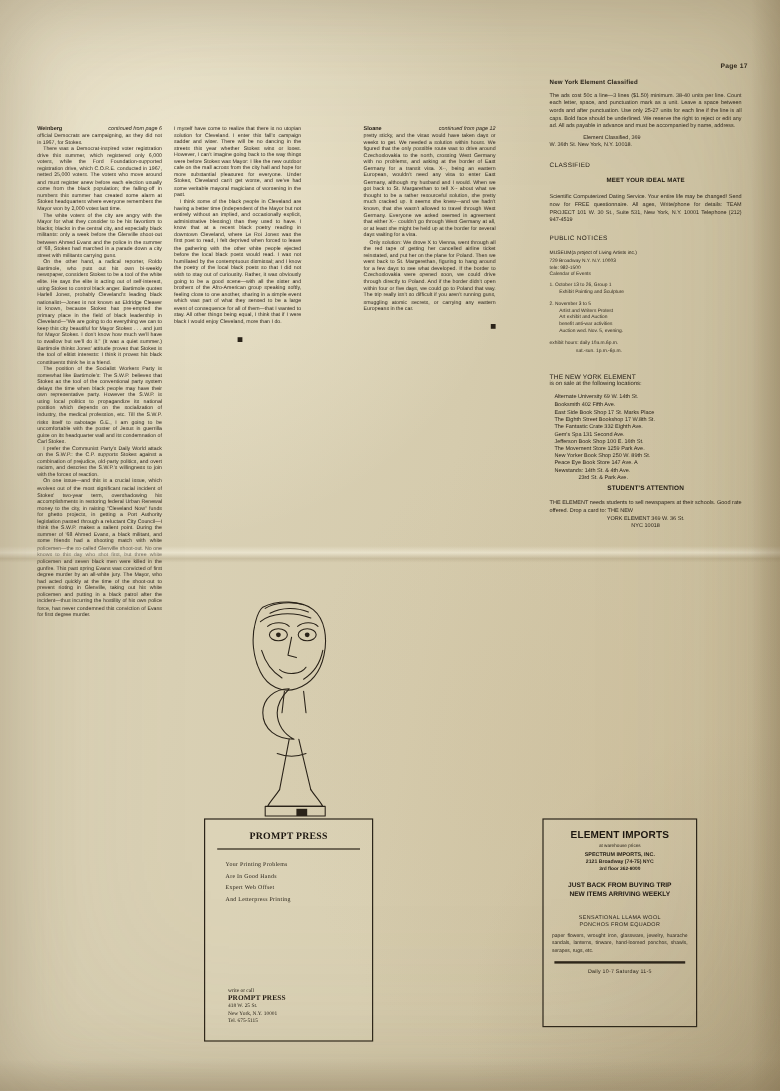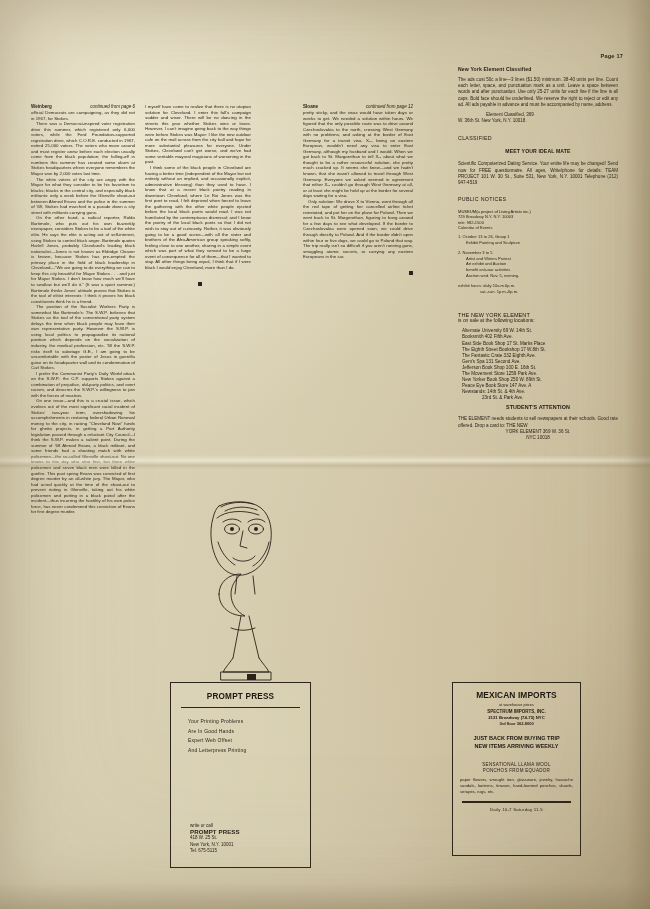--- a/index.html
+++ b/index.html
@@ -98,20 +98,21 @@
   .loc-ind{padding-left:20px;}
   .stud-head{font-size:5.4px;font-weight:bold;color:#1f1911;text-align:center;margin:3px 0 6px 0;letter-spacing:0.1px;}
   .stud-body{font-size:4.6px;line-height:6.1px;text-align:justify;color:#2a2319;}
   .stud-body .c{display:block;text-align:center;}
 
   
   #promptpress{
     position:absolute;left:170px;top:682px;width:139px;height:184px;
     border:1.1px solid #2c2519;
     background:rgba(255,252,240,0.10);
+    font-family:Liberation Serif, serif;
   }
   .pp-title{font-size:8.2px;font-weight:bold;color:#1e1811;text-align:center;margin-top:9px;letter-spacing:0.2px;}
   .pp-rule{height:1px;background:#2c2519;margin:6px 10px 9px 10px;}
   .pp-lines{font-size:4.9px;line-height:9.6px;color:#221c13;padding-left:17px;letter-spacing:0.25px;}
   .pp-addr{position:absolute;left:19px;bottom:13px;font-size:4.5px;line-height:6.2px;color:#221c13;}
   .pp-addr .big{font-size:6.1px;font-weight:bold;letter-spacing:0.1px;}
 
   
   #mexicanimports{
     position:absolute;left:452px;top:682px;width:127px;height:172px;
@@ -305,21 +306,21 @@
     <div class="pp-addr">
       <div>write or call</div>
       <div class="big">PROMPT PRESS</div>
       <div>418 W. 25 St.</div>
       <div>New York, N.Y. 10001</div>
       <div>Tel. 675-5115</div>
     </div>
   </div>
 
   <div id="mexicanimports">
-    <div class="mx-title">MEXICAN IMPORTS</div>
+    <div class="mx-title">ELEMENT IMPORTS</div>
     <div class="mx-c mx-s1">at warehouse prices</div>
     <div class="mx-c mx-s2">SPECTRUM IMPORTS, INC.</div>
     <div class="mx-c mx-s3">2121 Broadway (74-75) NYC</div>
     <div class="mx-c mx-s4">3rd floor 362-8000</div>
     <div class="mx-just">
       <div>JUST BACK FROM BUYING TRIP</div>
       <div>NEW ITEMS ARRIVING WEEKLY</div>
     </div>
     <div class="mx-sens">
       <div>SENSATIONAL  LLAMA  WOOL</div>

